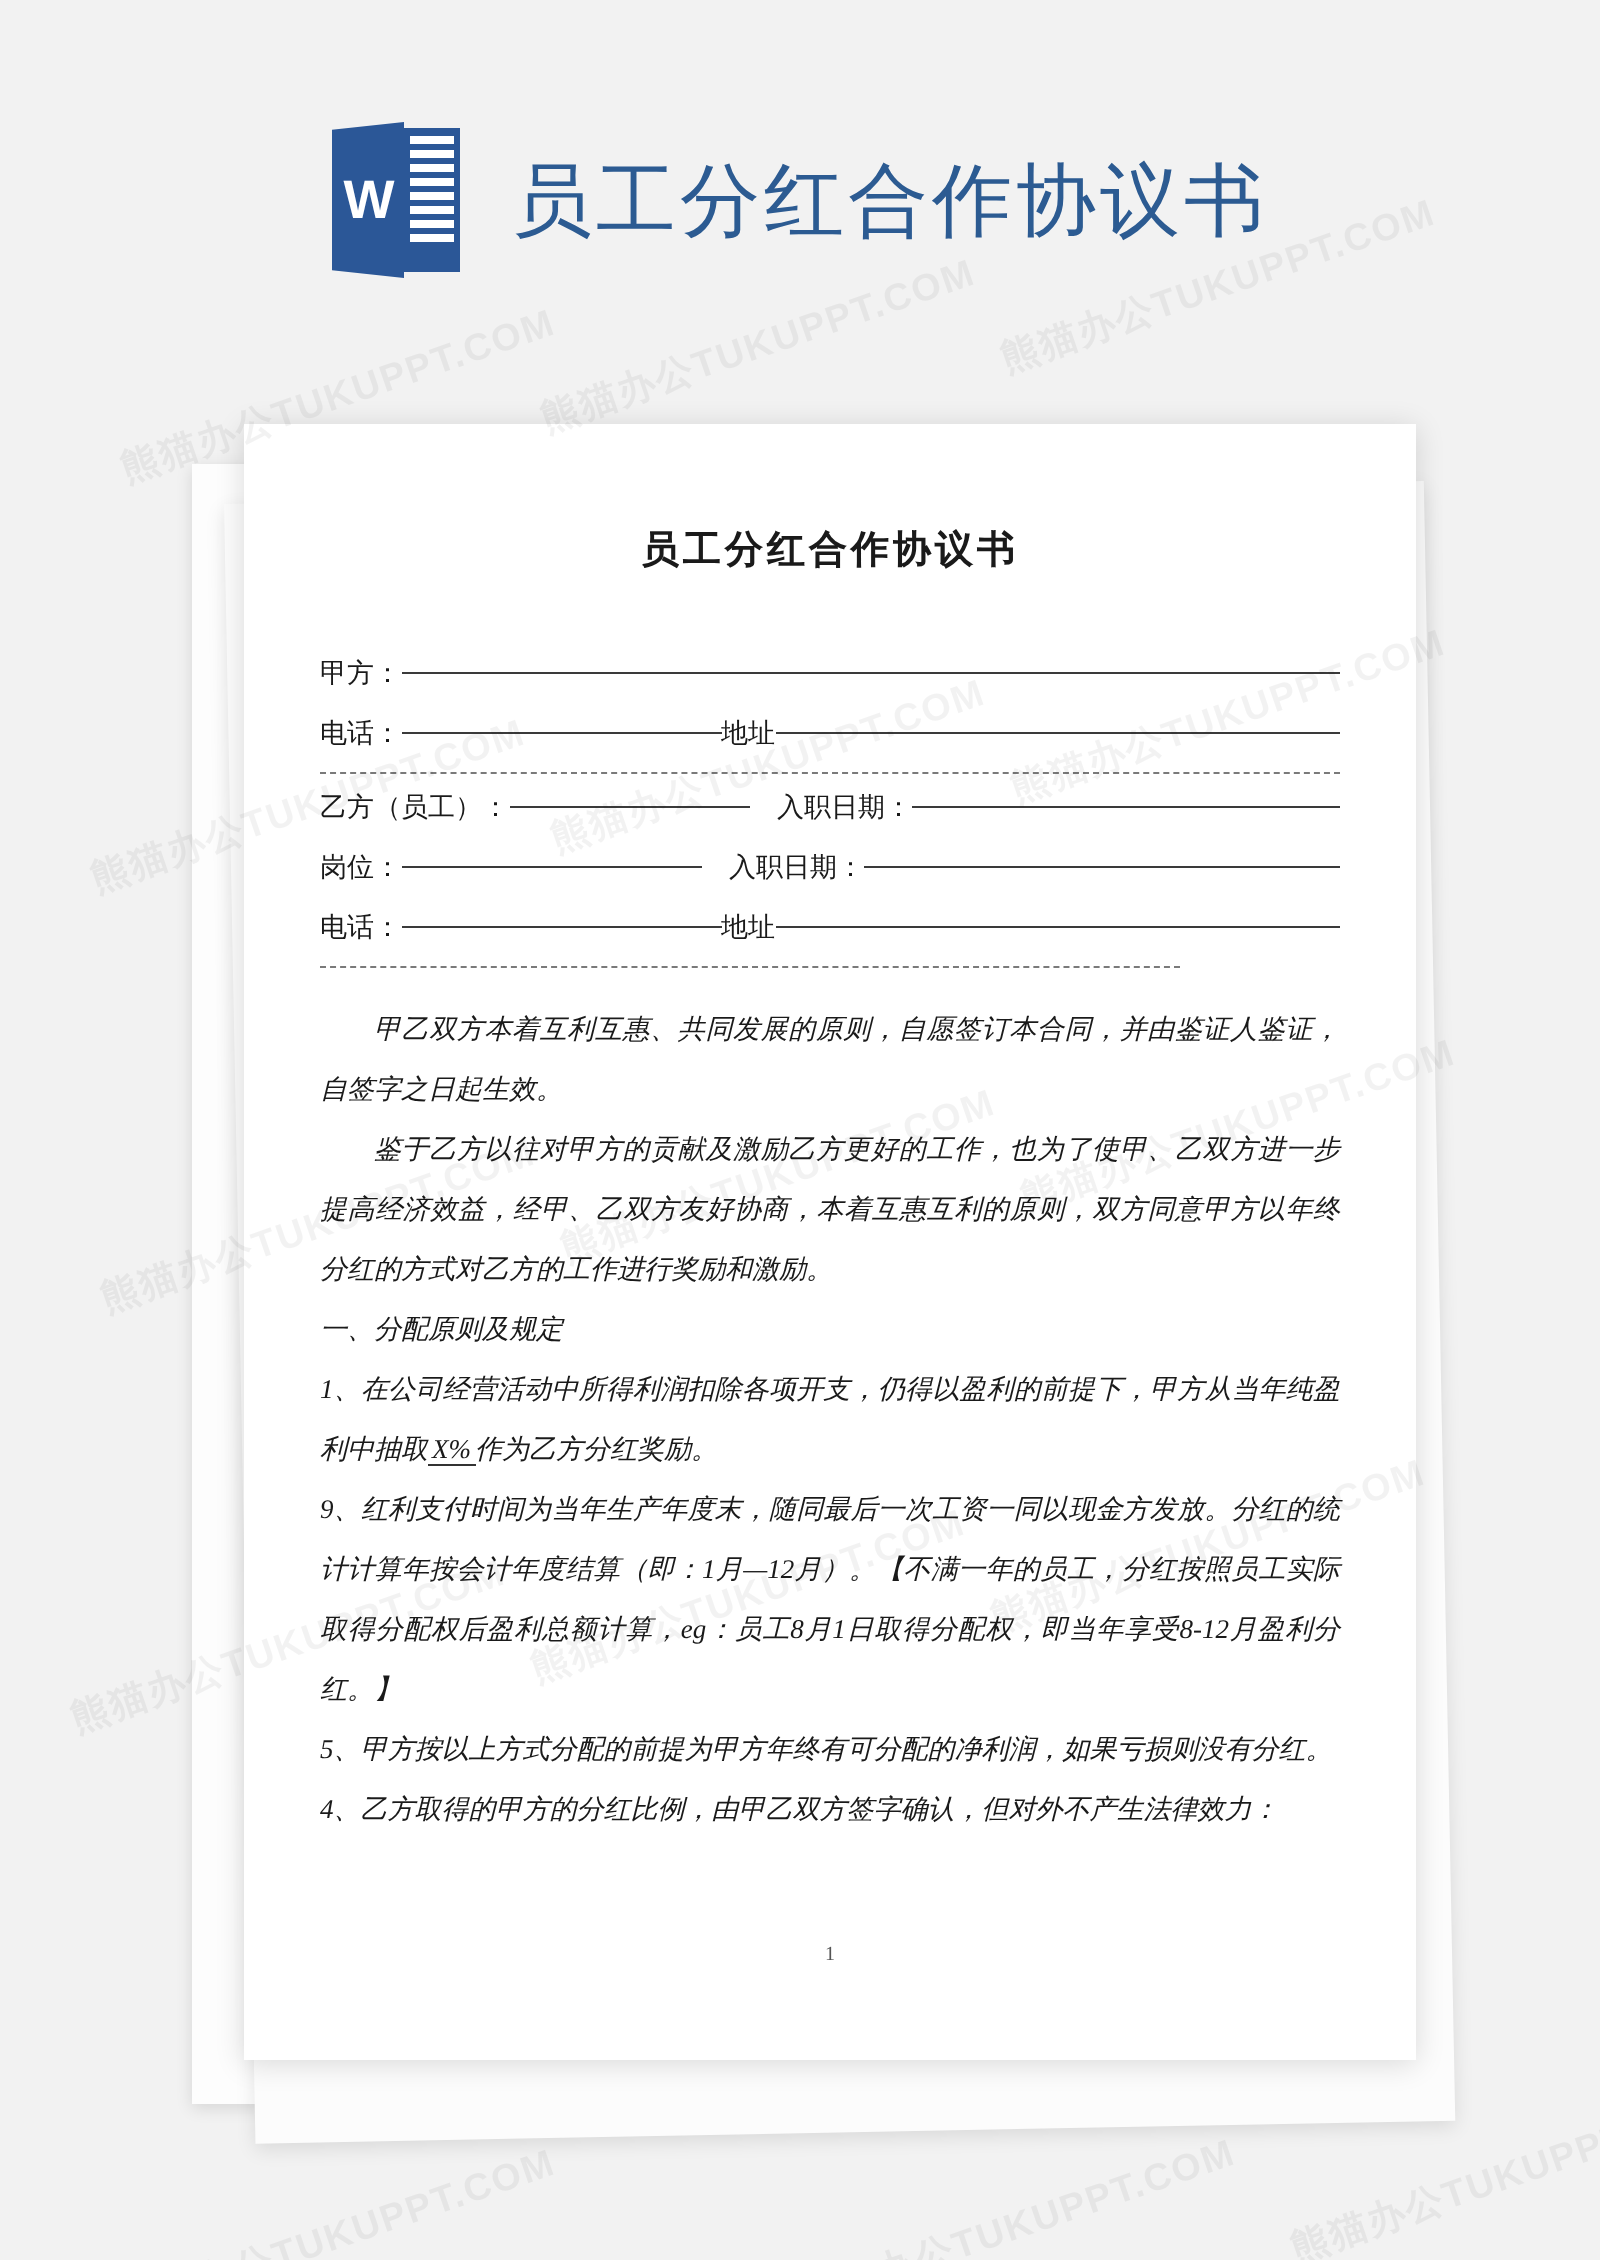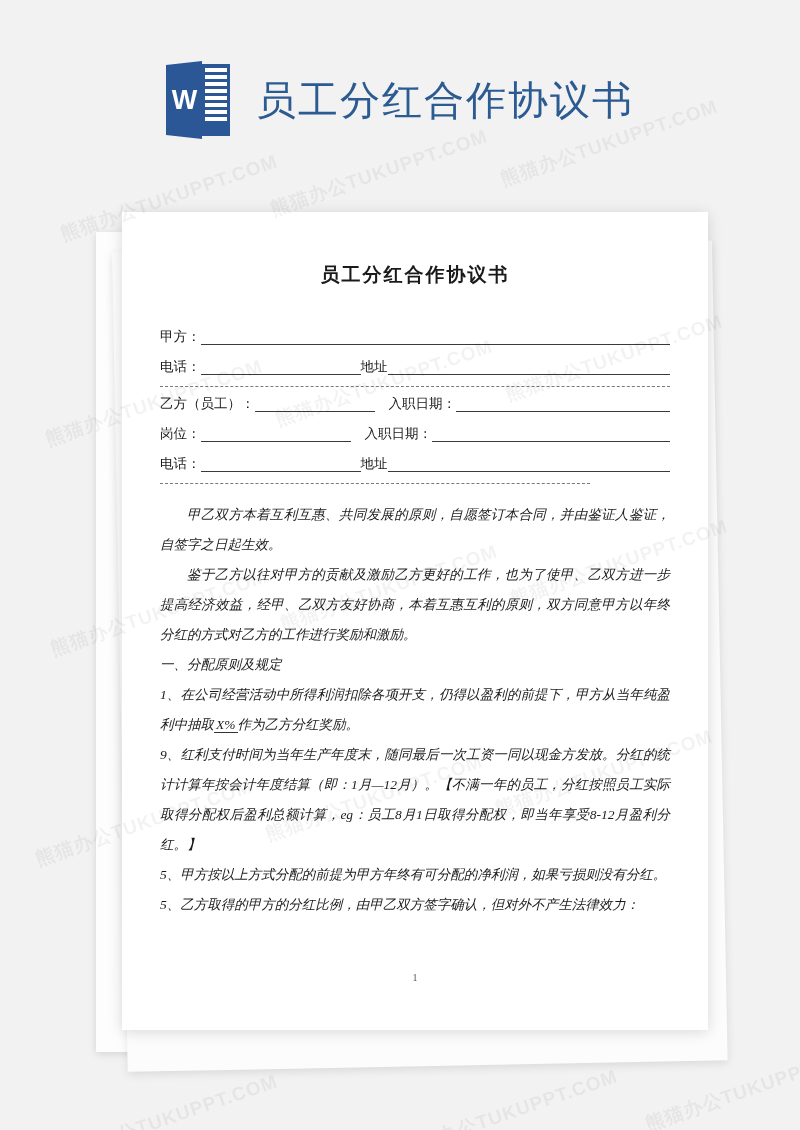--- a/index.html
+++ b/index.html
@@ -132,21 +132,21 @@
     font-size: 19px;
     font-weight: bold;
     letter-spacing: 2px;
     margin: 10px 0 34px 0;
   }
   .field-row {
     font-size: 13.5px;
     line-height: 30px;
     white-space: nowrap;
     display: flex;
-    align-items: center;
+    align-items: flex-start;
   }
   .field-label { flex: 0 0 auto; }
   .blank {
     display: inline-block;
     border-bottom: 1px solid #3a3a3a;
     height: 14px;
   }
   .blank.grow { flex: 1 1 auto; }
   .blank.w-mid { width: 120px; }
   .blank.w-addr { width: 160px; }
@@ -269,21 +269,21 @@
       <p class="para">鉴于乙方以往对甲方的贡献及激励乙方更好的工作，也为了使甲、乙双方进一步提高经济效益，经甲、乙双方友好协商，本着互惠互利的原则，双方同意甲方以年终分红的方式对乙方的工作进行奖励和激励。</p>
 
       <p class="para no-indent">一、分配原则及规定</p>
 
       <p class="para no-indent"><span>1、在公司经营活动中所得利润扣除各项开支，仍得以盈利的前提下，甲方从当年纯盈利中抽取</span><span class="u">X%</span><span>作为乙方分红奖励。</span></p>
 
       <p class="para no-indent">9、红利支付时间为当年生产年度末，随同最后一次工资一同以现金方发放。分红的统计计算年按会计年度结算（即：1月—12月）。【不满一年的员工，分红按照员工实际取得分配权后盈利总额计算，eg：员工8月1日取得分配权，即当年享受8-12月盈利分红。】</p>
 
       <p class="para no-indent">5、甲方按以上方式分配的前提为甲方年终有可分配的净利润，如果亏损则没有分红。</p>
 
-      <p class="para no-indent">5、乙方取得的甲方的分红比例，由甲乙双方签字确认，但对外不产生法律效力：</p>
+      <p class="para no-indent">4、乙方取得的甲方的分红比例，由甲乙双方签字确认，但对外不产生法律效力：</p>
 
     </div>
     <div class="page-num">1</div>
   </div>
 </div>
 
 <div class="wm-layer">
   <div class="wm" style="left:55px;  top:185px;">熊猫办公TUKUPPT.COM</div>
   <div class="wm" style="left:265px; top:160px;">熊猫办公TUKUPPT.COM</div>
   <div class="wm" style="left:495px; top:130px;">熊猫办公TUKUPPT.COM</div>

